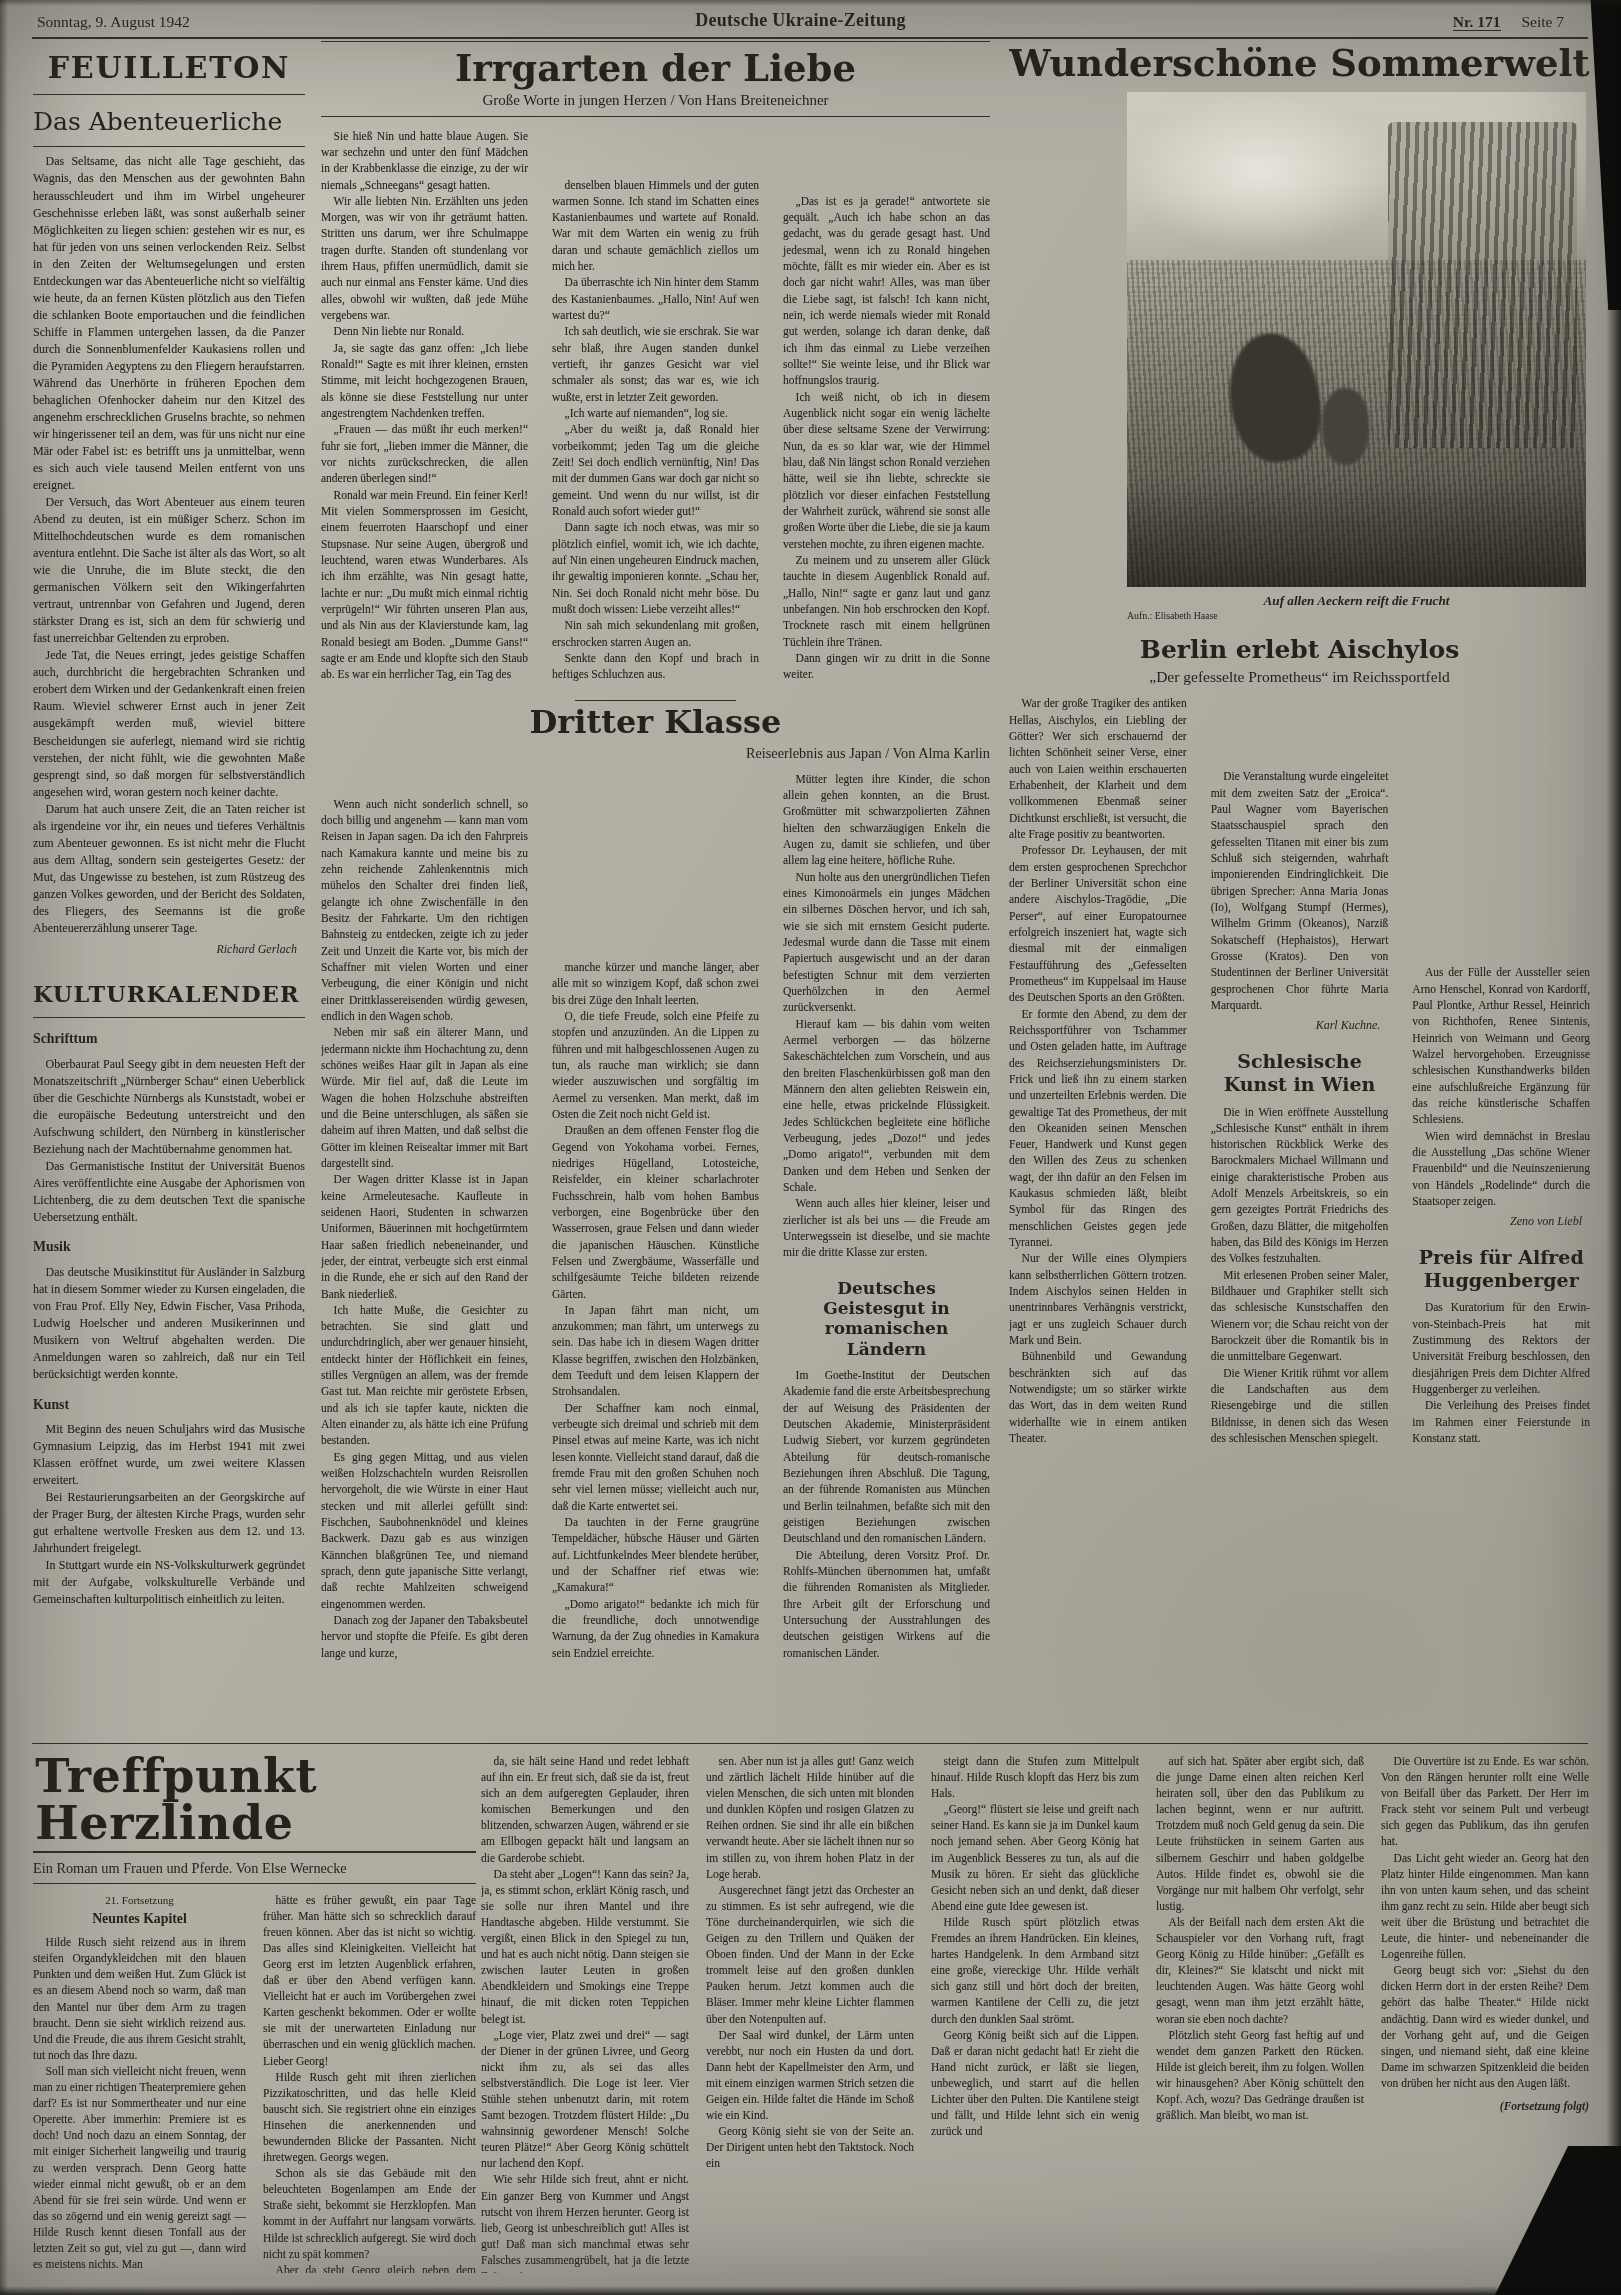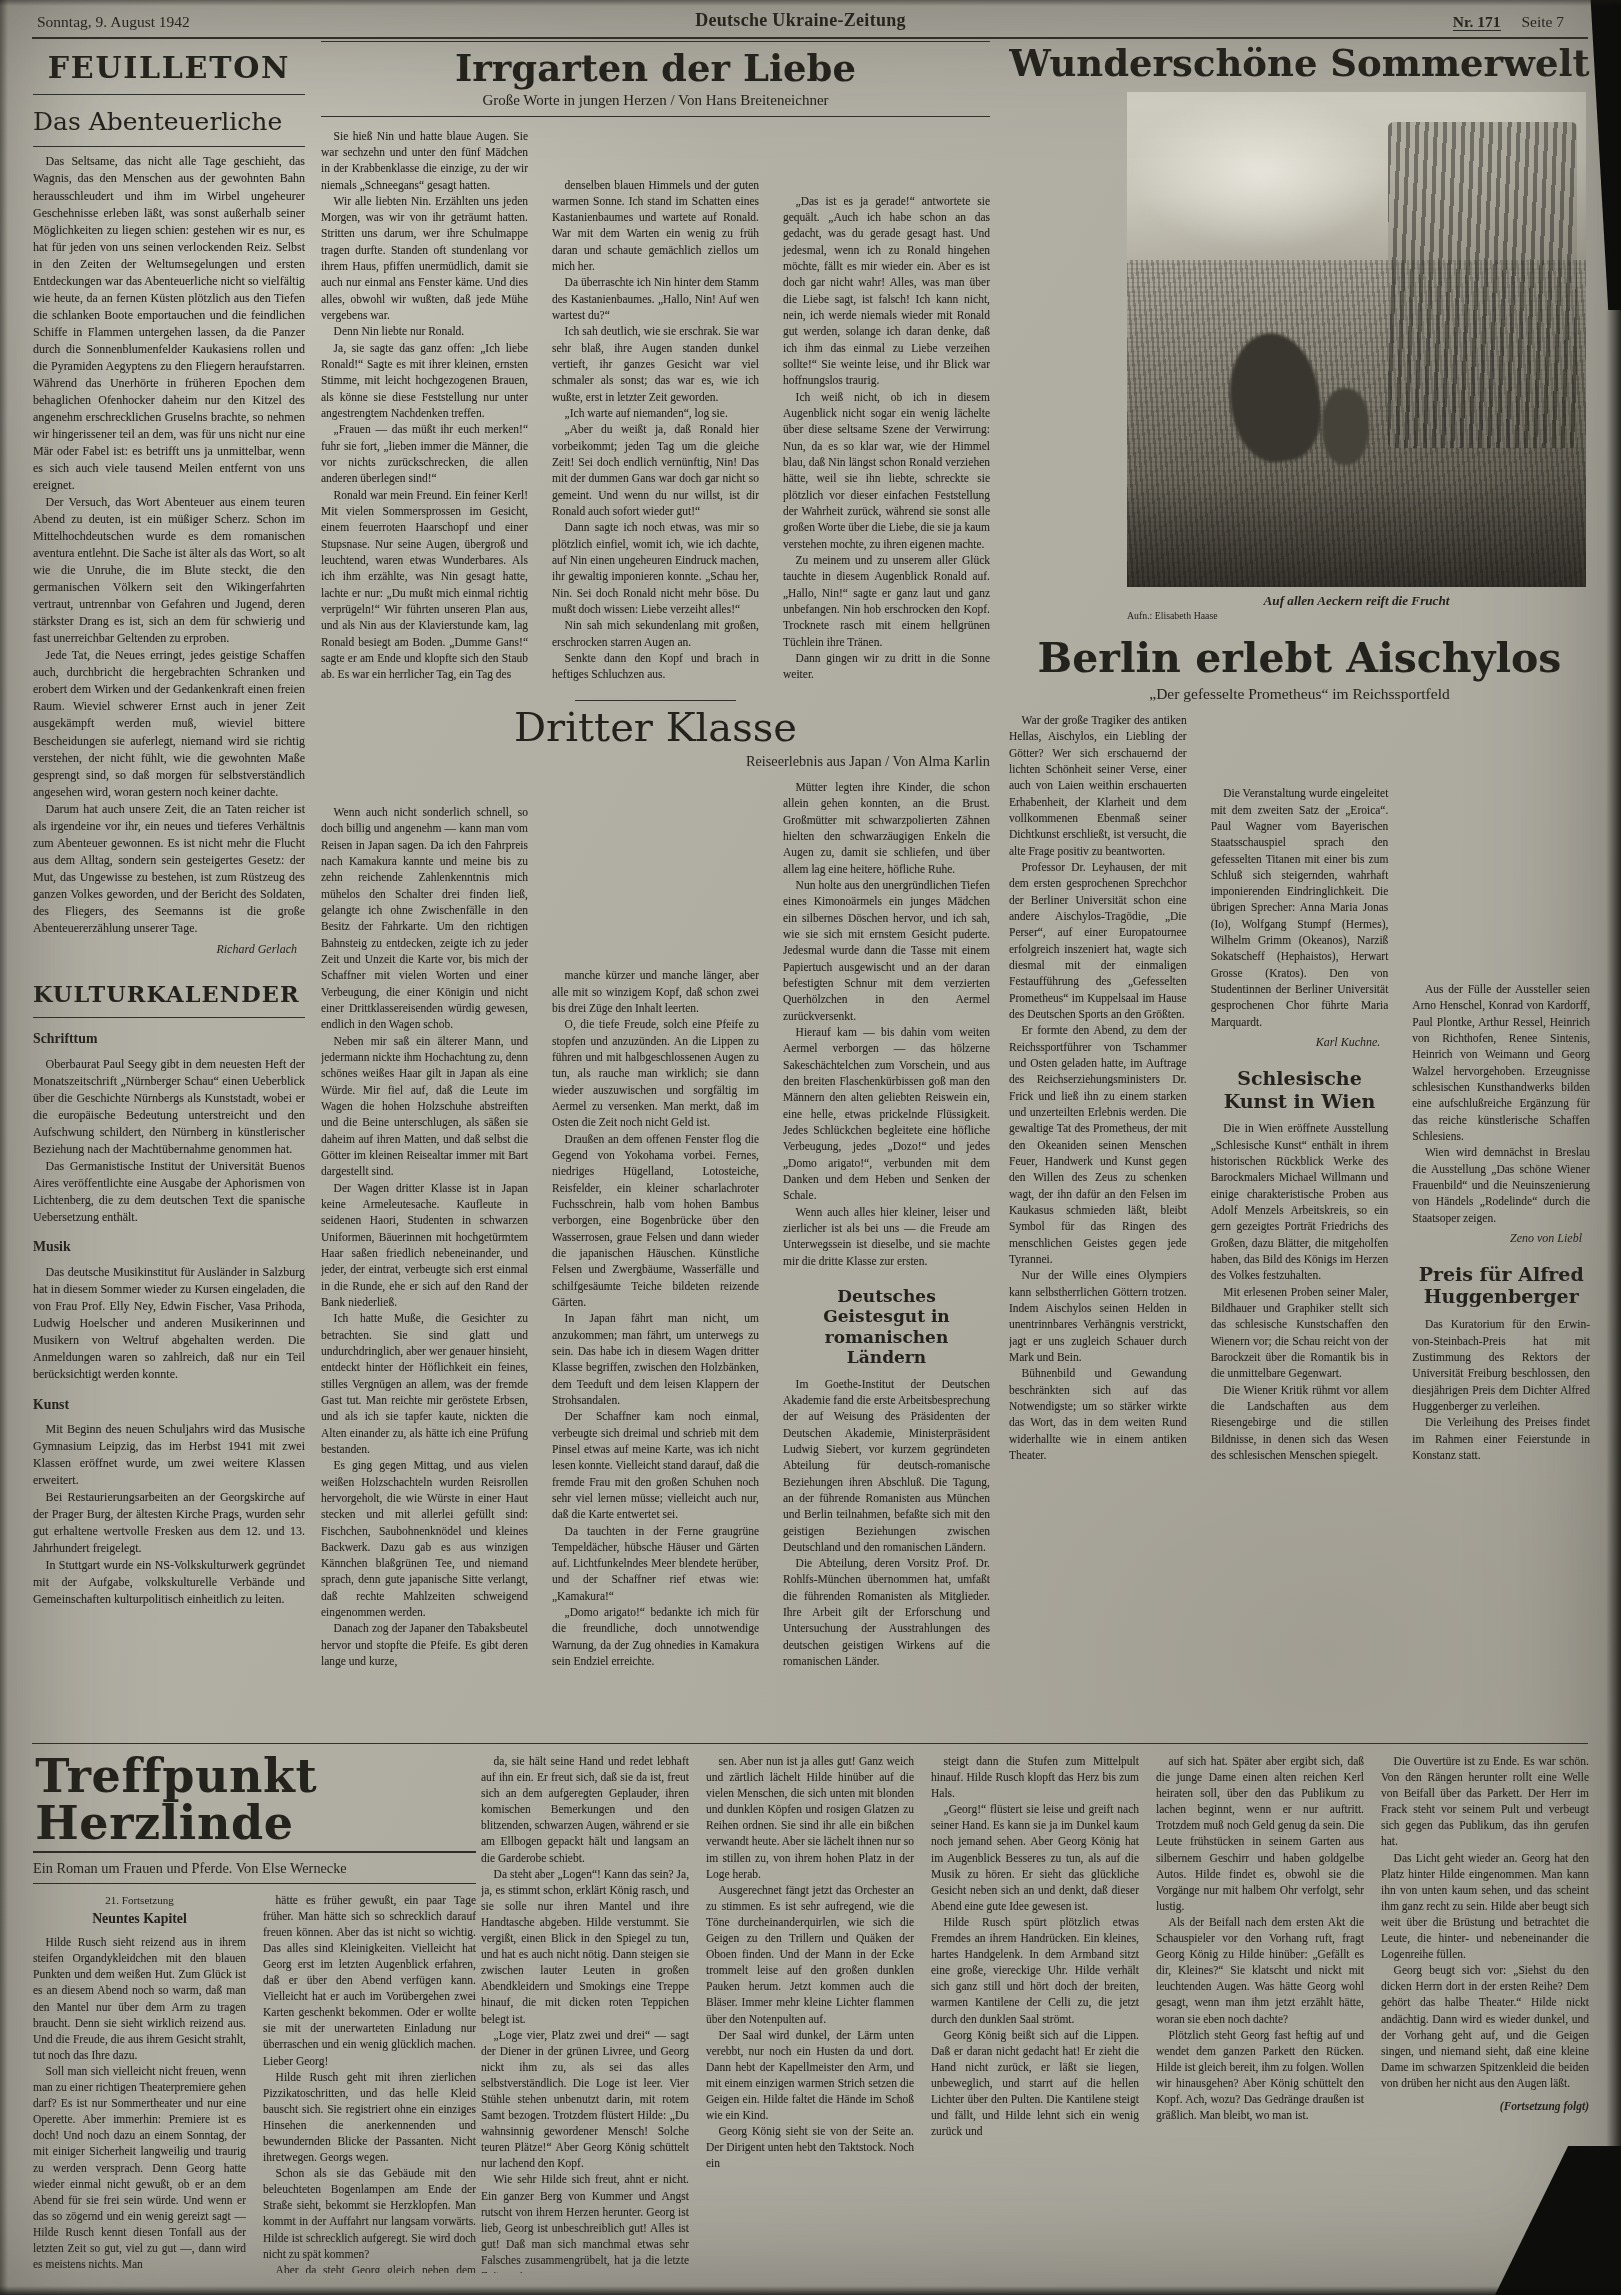--- a/index.html
+++ b/index.html
@@ -40,42 +40,42 @@
   .kk-title{font-family:"DejaVu Serif","Liberation Serif",serif;font-size:22.4px;font-weight:bold;letter-spacing:1.1px;margin:20.7px 0 0;border-bottom:1.7px solid #31302a;padding-bottom:5.7px;}
   .kk-sub{font-size:13.8px;font-weight:bold;margin:11.5px 0 1.1px;}
 
   
   #center{left:321px;top:41px;width:669px;height:1702px;}
   #center .bt,#right .bt{font-size:11.5px;line-height:1.42;}
   #irr-head{border-top:1.1px solid #31302a;border-bottom:1.1px solid #31302a;padding:6.9px 0;margin-bottom:10.3px;}
   #irr-head h1{font-family:"DejaVu Serif","Liberation Serif",serif;font-size:37px;font-weight:bold;margin:0;line-height:1.05;}
   #irr-head .sub{font-size:15px;margin-top:4.6px;}
   #dk-head{margin:17px 0 9.2px;}
-  #dk-head h1{font-family:"DejaVu Serif","Liberation Serif",serif;font-size:40px;font-weight:normal;margin:0;line-height:1.05;}
+  #dk-head h1{font-family:"DejaVu Serif","Liberation Serif",serif;font-size:32px;font-weight:bold;margin:0;line-height:1.05;}
   #dk-head .sub{font-size:14.3px;margin-top:4.6px;text-align:right;}
 
   
   #right{left:1009px;top:41px;width:581px;height:1702px;}
   .sw-title{text-align:center;font-family:"DejaVu Serif","Liberation Serif",serif;font-size:37px;font-weight:bold;margin:0 0 6.9px;}
   #photo{position:relative;width:459px;height:495px;margin:1.1px 0 0 118px;overflow:hidden;
     background:linear-gradient(175deg,#d3d0c5 0%,#c7c4b8 20%,#a9a599 38%,#8e8a7e 52%,#716d62 68%,#5a564c 82%,#4a463e 100%);}
   .ph-sky{position:absolute;left:0;top:0;width:58%;height:32%;background:radial-gradient(closest-side,rgba(236,234,225,.85),transparent);filter:blur(4.6px);}
   .ph-grain{position:absolute;left:0;right:0;top:34%;bottom:0;
     background:repeating-linear-gradient(86deg,rgba(44,42,36,.32) 0 2.3px,rgba(150,146,134,.16) 2.3px 5.2px),
                repeating-linear-gradient(0deg,rgba(30,28,24,.12) 0 1.7px,transparent 1.7px 4.6px);}
   .ph-sheaves{position:absolute;right:9.2px;top:6%;width:189px;height:66%;border-radius:5.7px;filter:blur(0.6px);
     background:repeating-linear-gradient(92deg,rgba(40,38,32,.55) 0 4px,rgba(130,126,114,.35) 4px 9.2px);}
   .ph-woman{position:absolute;left:103px;top:241px;width:89px;height:129px;background:#39362f;border-radius:52% 48% 42% 44%;transform:rotate(-9deg);filter:blur(1.7px);}
   .ph-child{position:absolute;left:195px;top:296px;width:47px;height:77px;background:#45423a;border-radius:46%;filter:blur(1.7px);}
   .ph-fore{position:absolute;left:0;right:0;bottom:0;height:22%;background:linear-gradient(rgba(25,23,20,0),rgba(25,23,20,.55));}
   .photo-cap{width:459px;margin:5.7px 0 0 118px;}
   .cap{text-align:center;font-size:13.2px;font-style:italic;font-weight:bold;}
   .credit{font-size:9.8px;margin-top:1.7px;}
   #ai-head{margin:16px 0 9.2px;}
-  #ai-head h1{font-family:"DejaVu Serif","Liberation Serif",serif;font-size:41px;font-weight:bold;margin:0;line-height:1.05;}
+  #ai-head h1{font-family:"DejaVu Serif","Liberation Serif",serif;font-size:25px;font-weight:bold;margin:0;line-height:1.05;}
   #ai-head .sub{font-size:15.5px;margin-top:4.6px;}
   #right .inline-head{font-size:19px;}
 
   
   .botrule{position:absolute;left:32px;right:33px;top:1743px;border-top:1.1px solid #31302a;z-index:2;}
   #bottom{left:33px;top:1753px;width:1556px;height:520px;display:flex;gap:5px;font-size:11.5px;line-height:1.4;}
   .hz-left{width:443px;flex:0 0 auto;display:flex;flex-direction:column;overflow:hidden;}
   .hz-head h1{font-family:"DejaVu Serif","Liberation Serif",serif;font-size:46px;font-weight:bold;letter-spacing:0.6px;margin:0 0 4.6px 2.3px;line-height:1.02;}
   .hz-sub{border-top:2.3px solid #2f2d27;border-bottom:1.1px solid #2f2d27;text-align:left;font-size:14.3px;padding:4.6px 0;margin-bottom:8px;}
   .hz-cols{display:flex;gap:17px;flex:1;min-height:0;overflow:hidden;}

